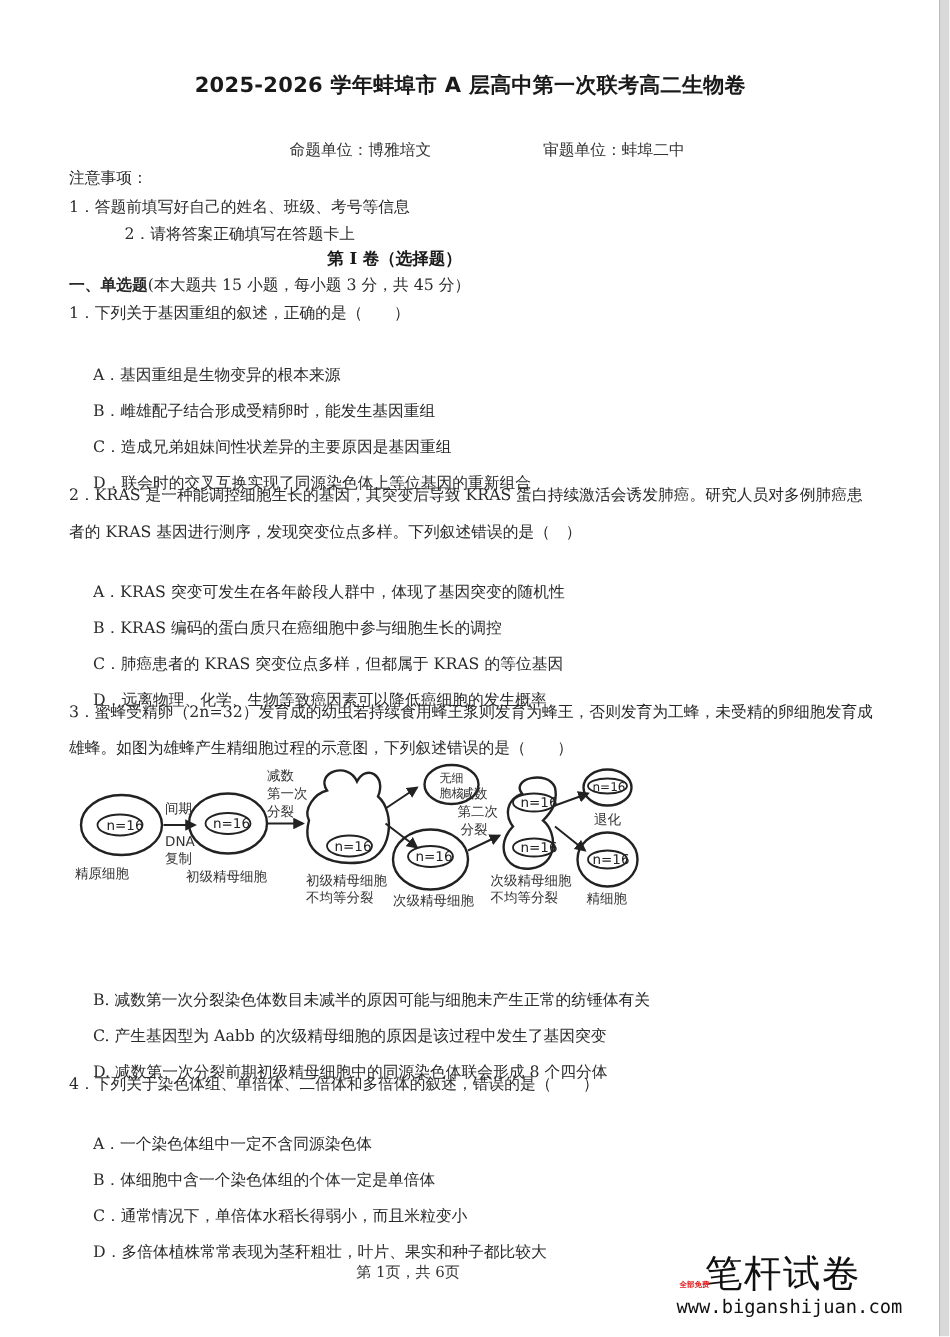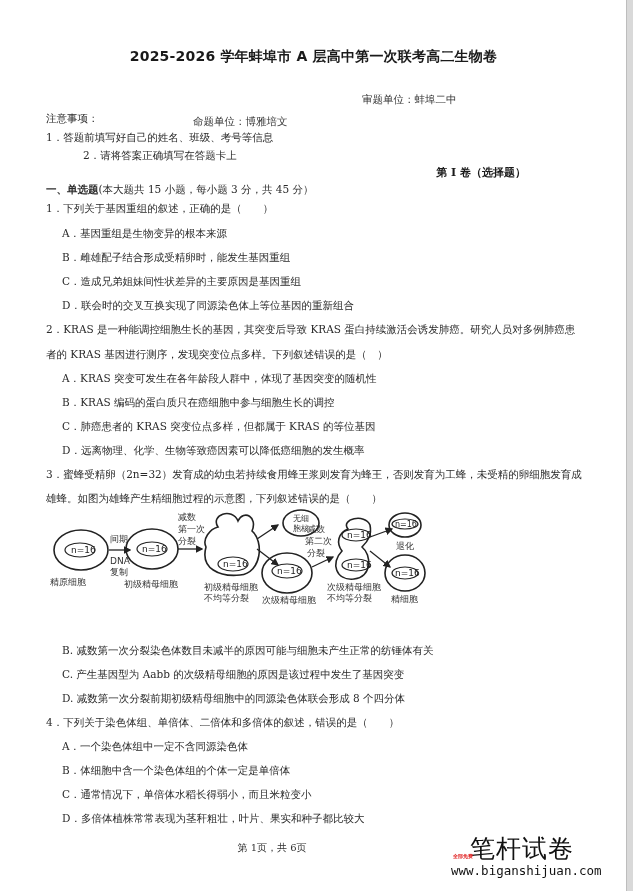--- a/index.html
+++ b/index.html
@@ -7,40 +7,40 @@
       width: 633px; height: 891px; background: #ffffff; position: relative; overflow: hidden;
       font-family: "DejaVu Serif", "Liberation Serif", serif; color: #222;
     }
     .right-rule { position: absolute; left: 627px; top: 0; width: 6px; height: 891px; background: #d9d9d9; }
     .right-rule-inner { position: absolute; left: 626px; top: 0; width: 1px; height: 891px; background: #bdbdbd; }
     .page { position: absolute; left: 0; top: 0; width: 627px; height: 891px; }
     .abs { position: absolute; white-space: nowrap; }
     .title { left: 0; width: 627px; top: 48px; text-align: center; font-family: "DejaVu Sans", sans-serif; font-size: 14px; font-weight: bold; color: #1a1a1a; letter-spacing: 0.2px; }
     .meta { top: 93px; font-size: 10.5px; color: #333; }
     .line { font-size: 10.5px; color: #2a2a2a; }
-    .section { left: 0; width: 526px; text-align: right; font-weight: bold; font-size: 11px; color: #1a1a1a; }
+    .section { left: 0; width: 526px; text-align: center; font-weight: bold; font-size: 11px; color: #1a1a1a; }
     .bold { font-weight: bold; }
-    .opt { left: 62px; font-size: 10.5px; color: #2a2a2a; }
+    .opt { left: 62px; font-size: 10.5px; color: #2a2a2a; margin-top: 16px; }
     .q { left: 46px; font-size: 10.5px; color: #2a2a2a; }
     .footer { left: 0; width: 544px; text-align: center; top: 841px; font-size: 10px; color: #333; }
     .wm-cn { left: 470px; top: 832px; font-family: "DejaVu Sans", sans-serif; font-size: 25px; color: #111; letter-spacing: 1px; }
     .wm-free { left: 453px; top: 853px; font-family: "DejaVu Sans", sans-serif; font-size: 5px; color: #e02020; font-weight: bold; }
     .wm-url { left: 451px; top: 863px; font-family: "DejaVu Sans Mono", monospace; font-size: 12.5px; color: #111; }
     svg text { font-family: "DejaVu Sans", sans-serif; }
   </style>
 </head>
 <body>
 
 <div class="right-rule"></div>
 <div class="right-rule-inner"></div>
 
 <div class="page">
   <div class="abs title">2025-2026 学年蚌埠市 A 层高中第一次联考高二生物卷</div>
 
-  <div class="abs meta" style="left:193px;margin-top:22px;">命题单位：博雅培文</div>
+  <div class="abs meta" style="left:193px;">命题单位：博雅培文</div>
   <div class="abs meta" style="left:362px;">审题单位：蚌埠二中</div>
 
   <div class="abs line" style="left:46px; top:112px;">注意事项：</div>
   <div class="abs line" style="left:46px; top:131px;">1．答题前填写好自己的姓名、班级、考号等信息</div>
   <div class="abs line" style="left:46px; top:149px;margin-left:37px;">2．请将答案正确填写在答题卡上</div>
 
   <div class="abs section" style="top:165px;">第 I 卷（选择题）</div>
 
   <div class="abs line" style="left:46px; top:183px;">
     <span class="bold">一、单选题</span><span>(本大题共 15 小题，每小题 3 分，共 45 分）</span>

